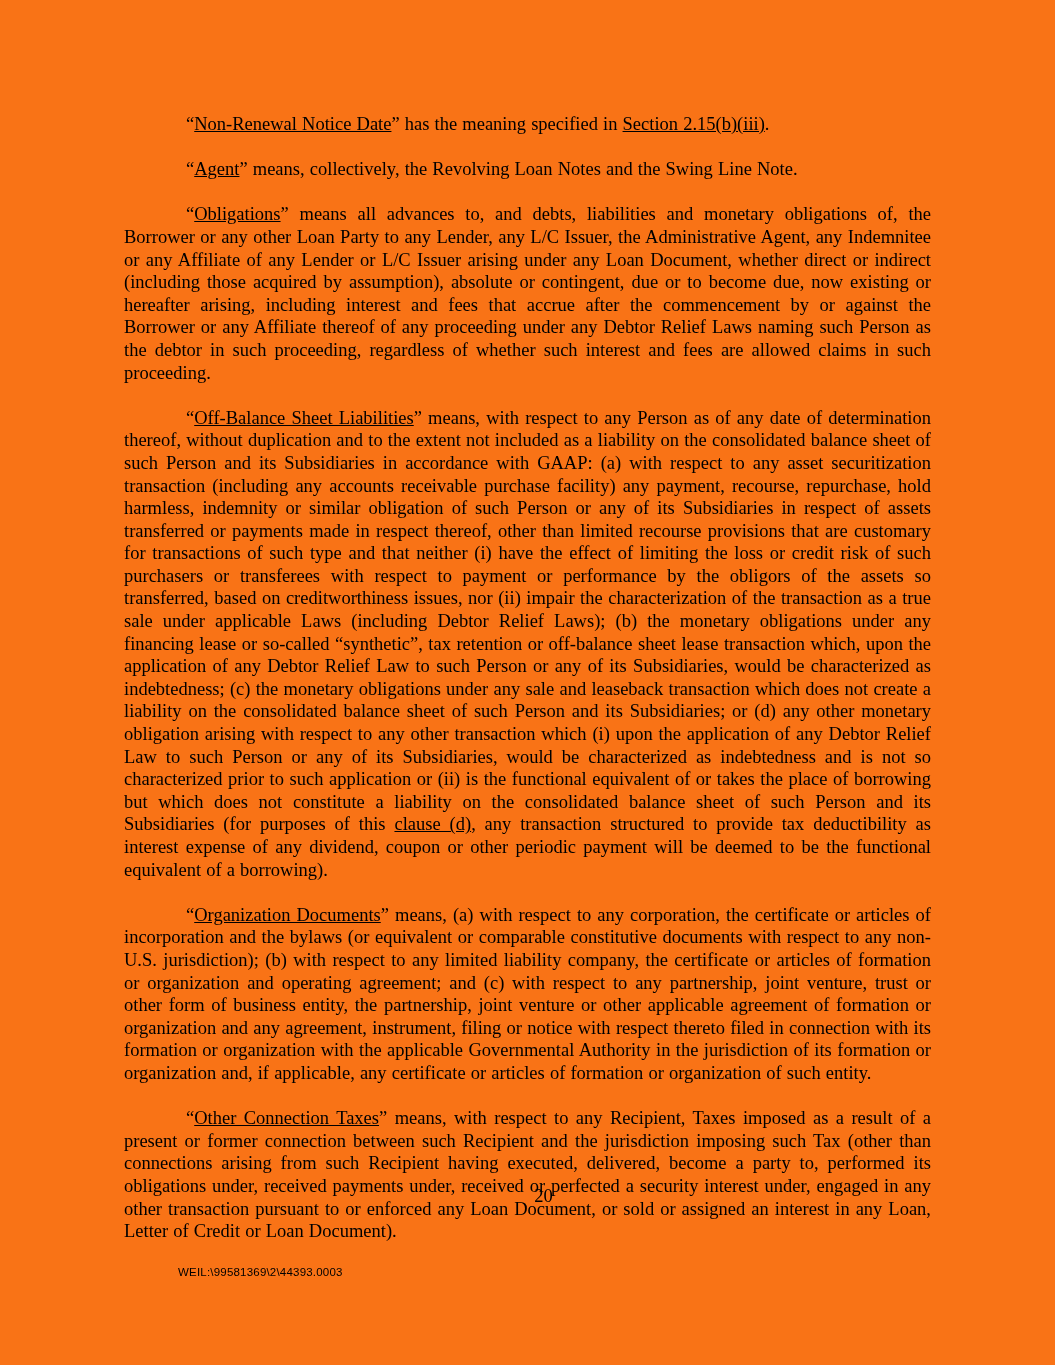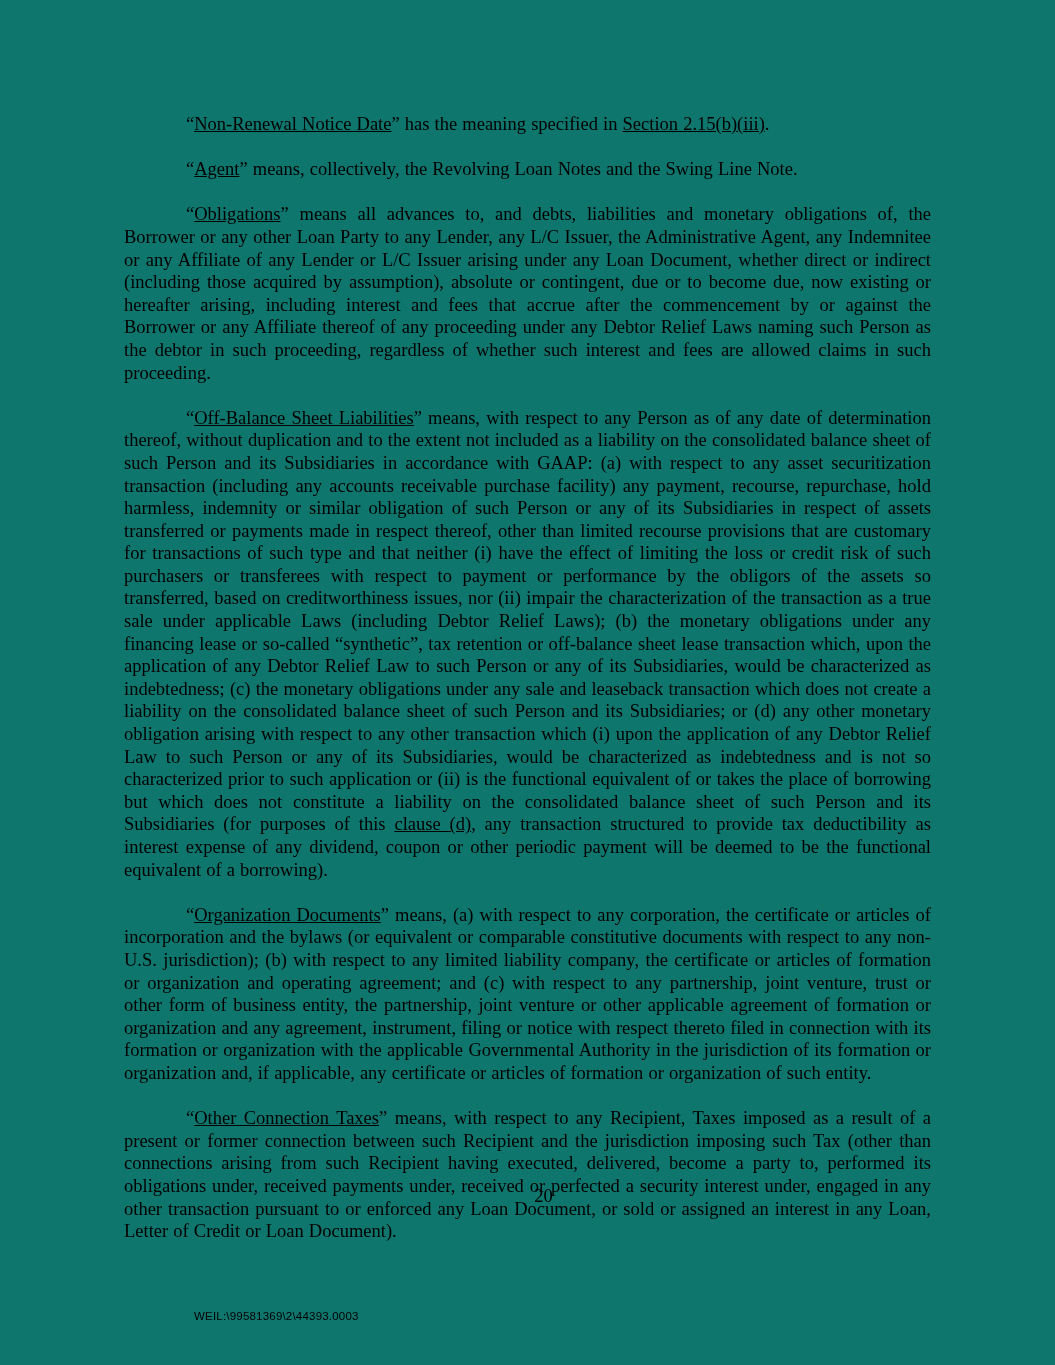--- a/index.html
+++ b/index.html
@@ -2,21 +2,21 @@
 <html><head>
 <meta charset="utf-8">
 <style>
   * { margin: 0; padding: 0; box-sizing: border-box; }
   html, body { background: #ffffff; }
   .page {
     position: relative;
     width: 1055px;
     height: 1365px;
     margin: 0 auto;
-    background: #0f766e;
+    background: #f97316;
     color: #000000;
     font-family: "Liberation Serif", serif;
     overflow: hidden;
   }
   .content {
     position: absolute;
     top: 113px;
     left: 124px;
     width: 807px;
   }
@@ -33,25 +33,24 @@
     position: absolute;
     top: 1186px;
     left: 16px;
     width: 100%;
     text-align: center;
     font-size: 18.5px;
   }
   .footer-ref {
     position: absolute;
     top: 1266px;
-    left: 194px;
+    left: 178px;
     font-family: "Liberation Sans", sans-serif;
     font-size: 11.5px;
     letter-spacing: 0.2px;
-    margin-top: 44px;
   }
 </style>
 </head>
 <body>
 
 <div class="page">
   <div class="content">
 
     <p class="para"><span>“</span><span class="u">Non-Renewal Notice Date</span><span>” has the meaning specified in </span><span class="u">Section 2.15(b)(iii)</span><span>.</span></p>
 

